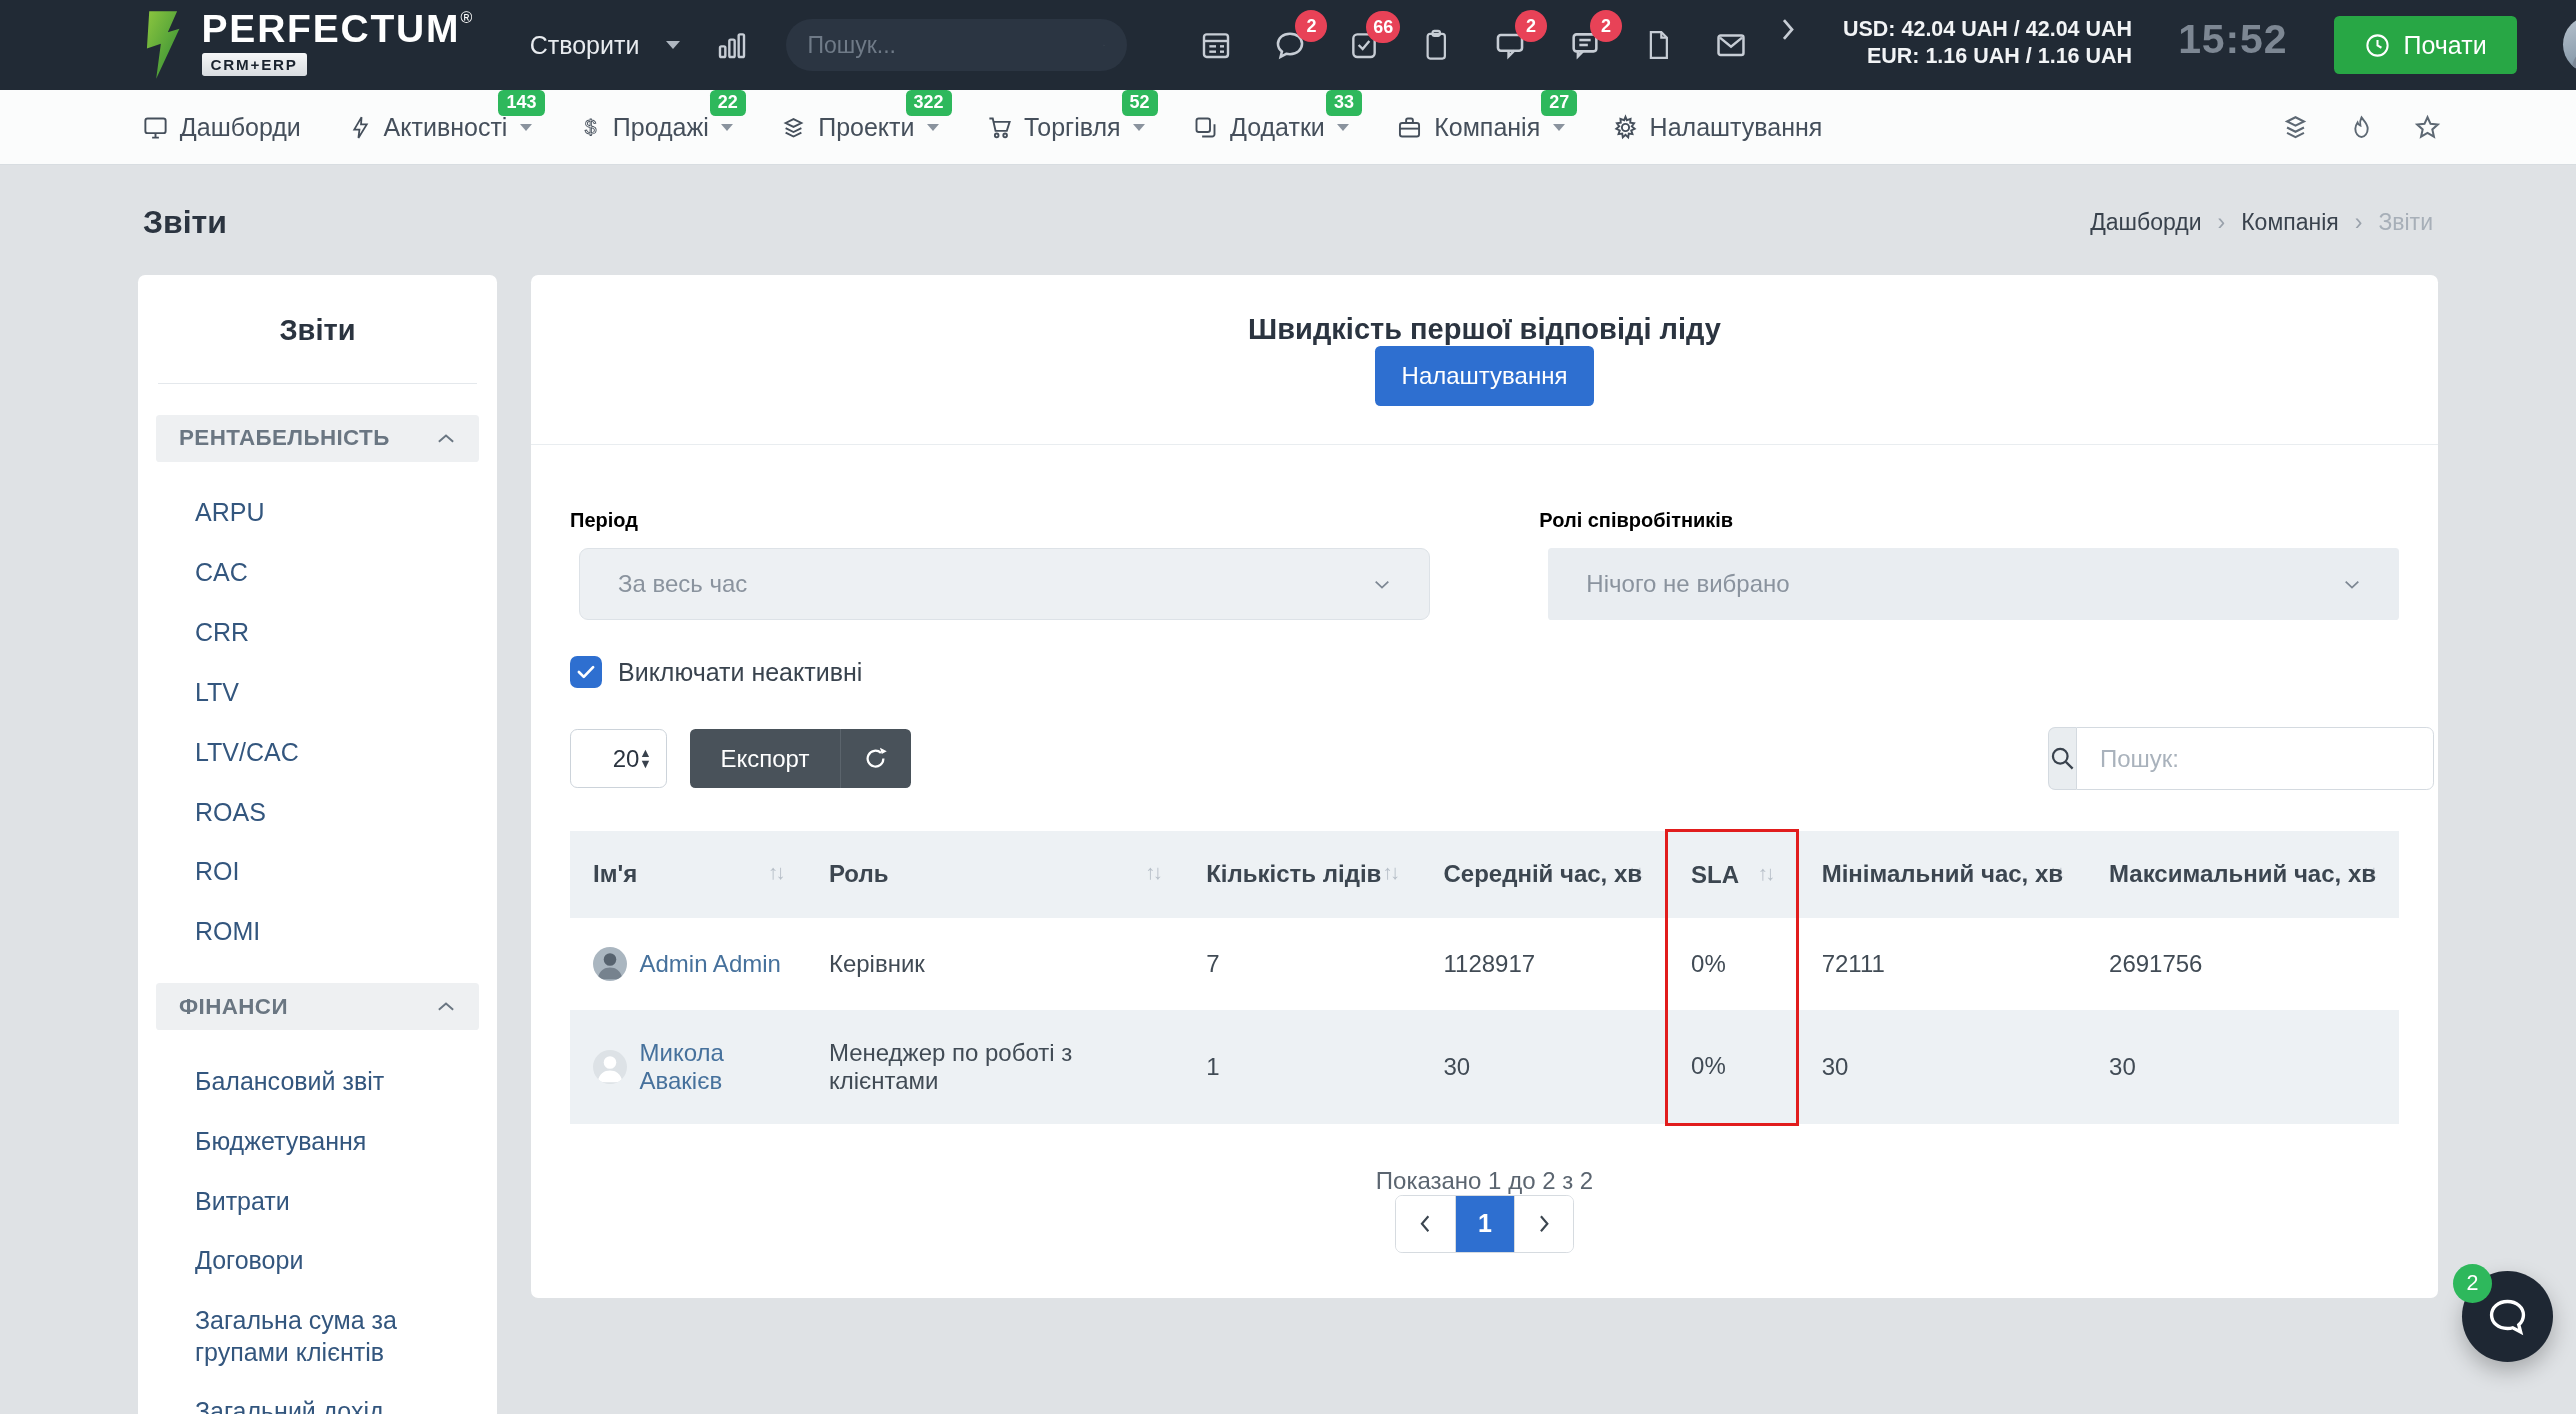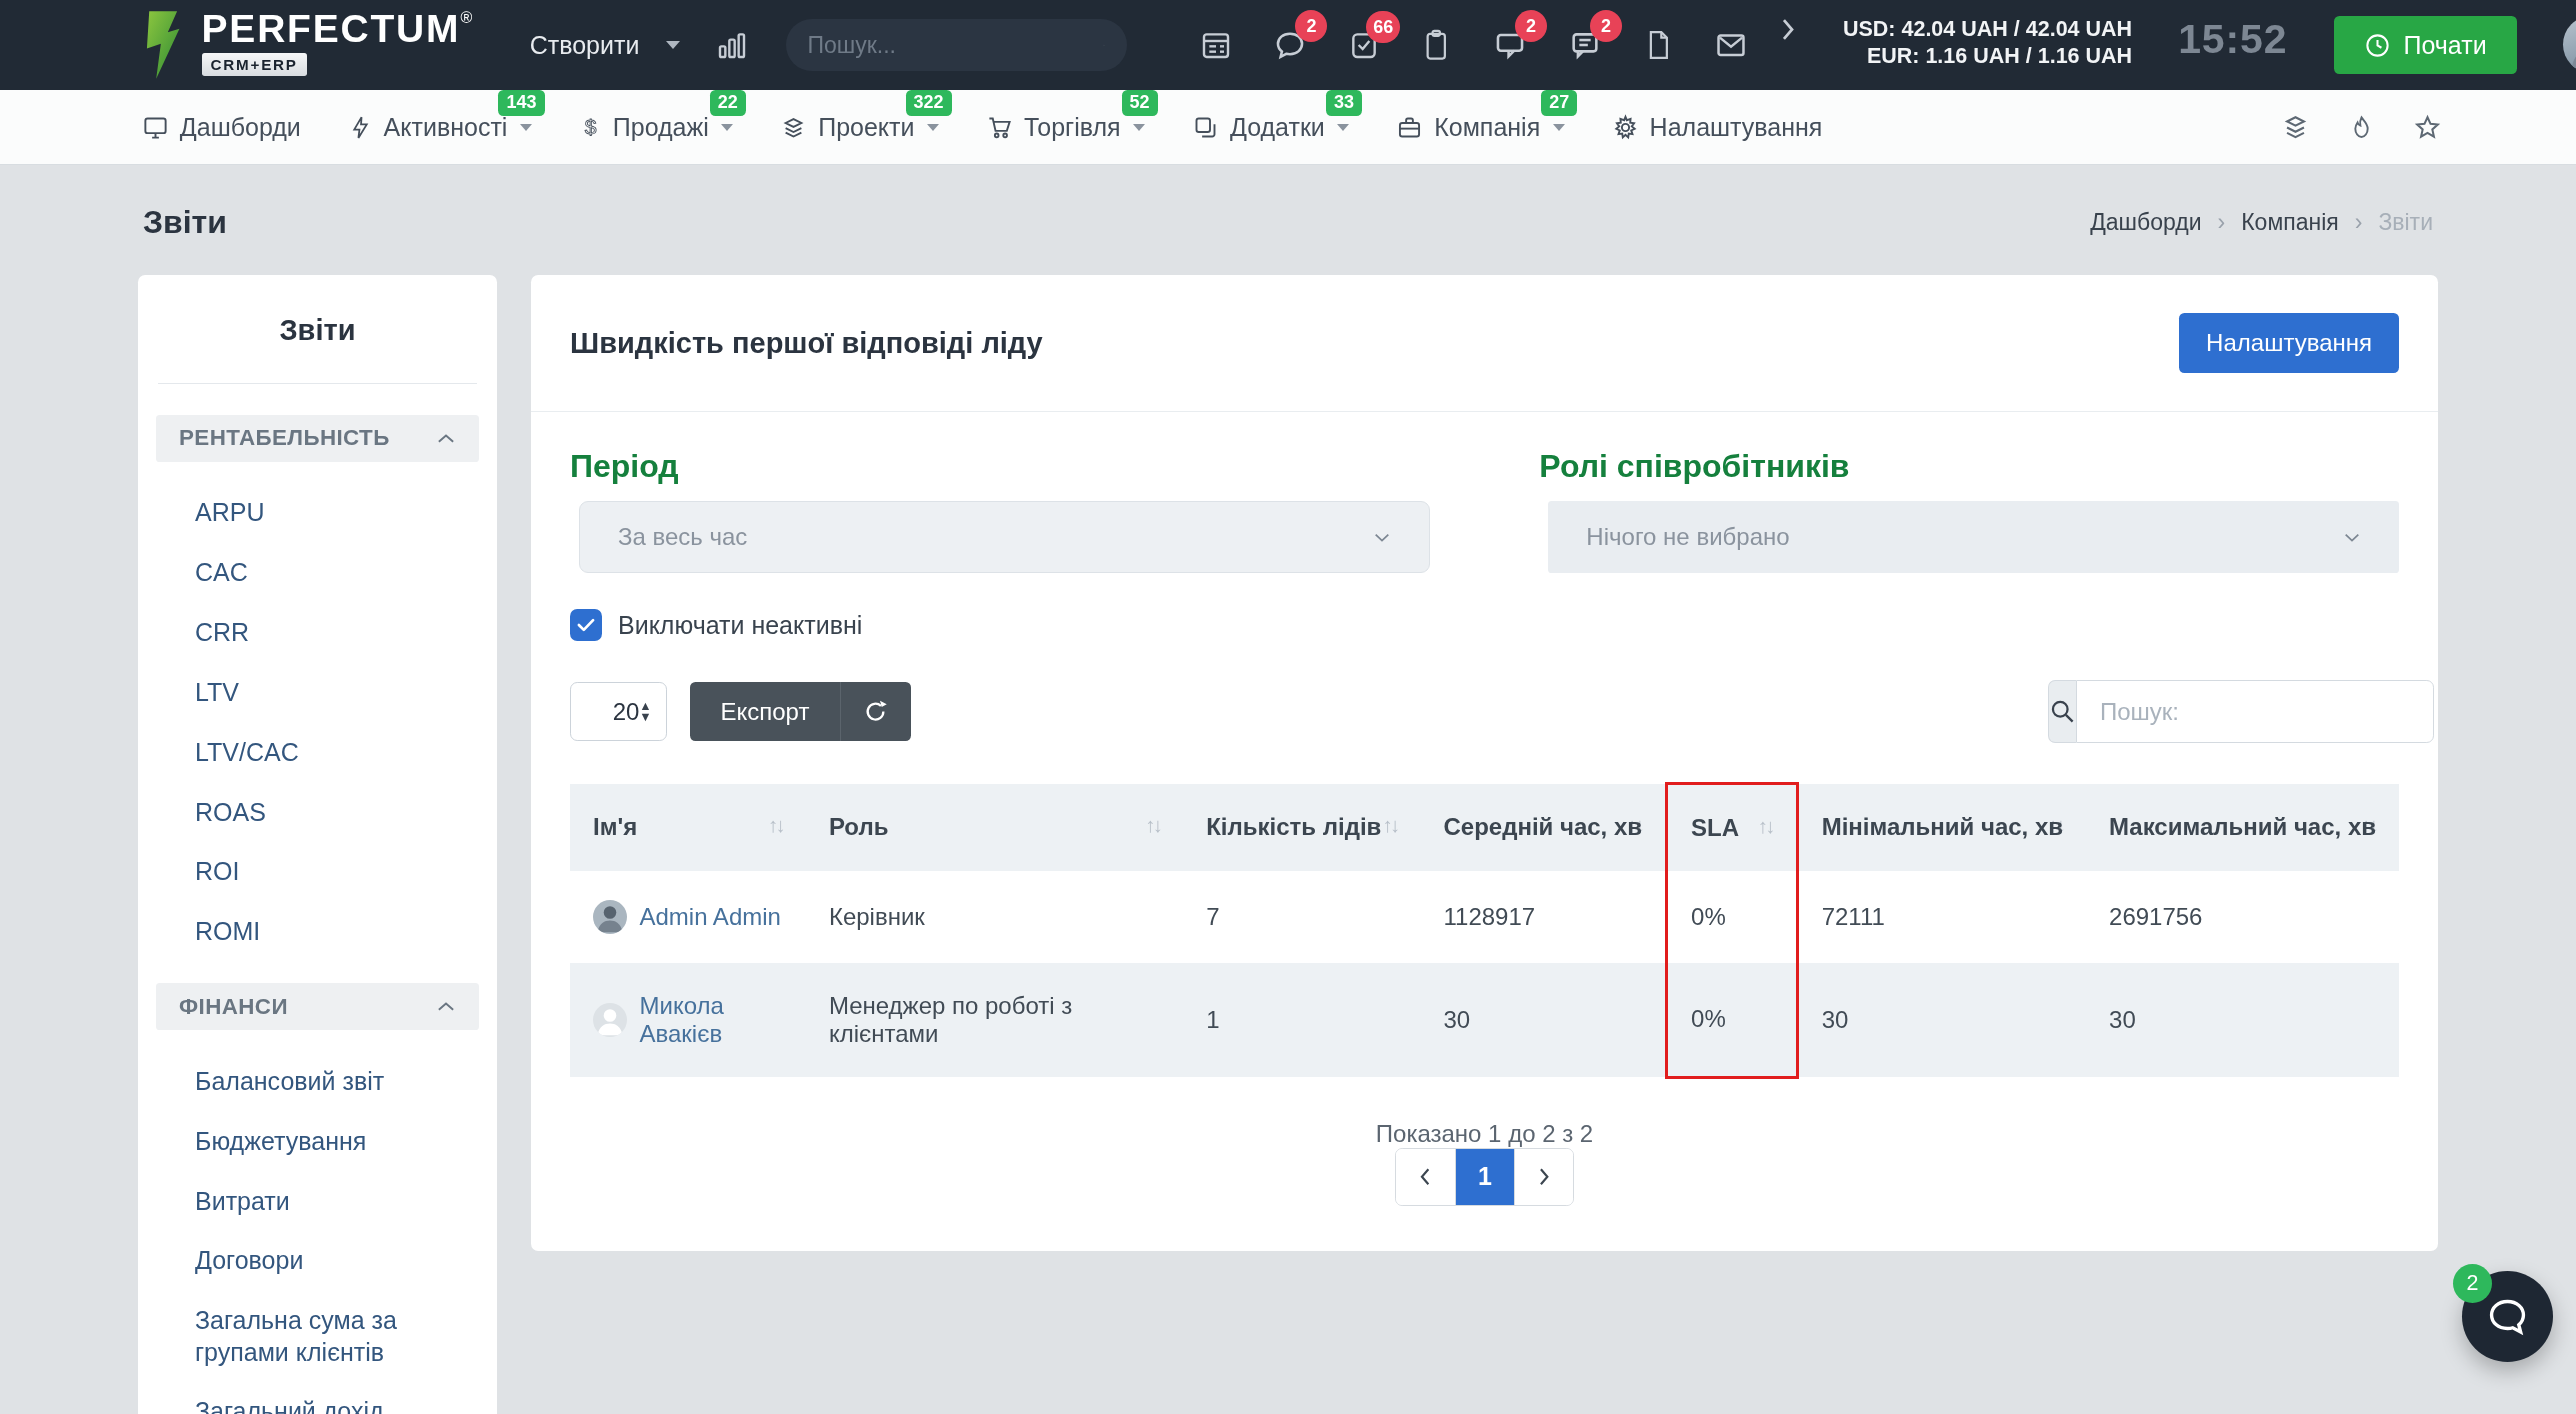--- a/index.html
+++ b/index.html
@@ -92,31 +92,31 @@
     display:flex; align-items:center; justify-content:space-between; padding:0 23px; cursor:pointer;
   }
   .side-sec-label { font-size:22.4px; font-weight:bold; color:#6a7682; letter-spacing:0.4px; }
   .side-items { padding:12.5px 0 16px; }
   .side-item {
     padding:14.3px 36px 14.3px 57px; font-size:25px; color:#33567e; cursor:pointer; line-height:1.25;
   }
 
   
   .main-card { flex:1; background:#fff; border-radius:7.2px; margin-bottom:36px; }
-  .main-head { display:flex; align-items:center; justify-content:space-between; padding:38px 39px; border-bottom:0.9px solid #e9edf0; }
+  .main-head { display:flex; align-items:center; justify-content:space-between; padding:38px 39px; border-bottom:0.9px solid #e9edf0;flex-direction:column; }
   .main-title { font-size:29px; font-weight:bold; color:#2b3440; }
   .settings-btn {
     background:#2e6fd0; color:#fff; border:none; font-family:inherit; font-size:24px;
     padding:16px 27px; border-radius:5.4px; cursor:pointer;
   }
   .main-body { padding:36px 39px 45px; }
 
   .filters { display:flex; gap:6%; }
   .fcol { width:47%; }
-  .flabel { font-size:32px; font-weight:bold; color:#15803d; margin-bottom:16px; }
+  .flabel { font-size:20px; font-weight:bold; color:#000000; margin-bottom:16px;margin-top:28px; }
   .fselect {
     height:72px; display:flex; align-items:center; justify-content:space-between;
     padding:0 38px; font-size:24px; color:#8a939e; cursor:pointer;margin-left:9px;
   }
   .fselect.period { background:#edf0f3; border:0.9px solid #dde2e7; border-radius:9px; }
   .fselect.roles { background:#e9edf1; border-radius:3.6px; }
 
   .chk-row { display:flex; align-items:center; gap:16px; margin-top:36px; }
   .chkbox {
     width:32px; height:32px; background:#2e6fd0; border-radius:7.2px; cursor:pointer;

